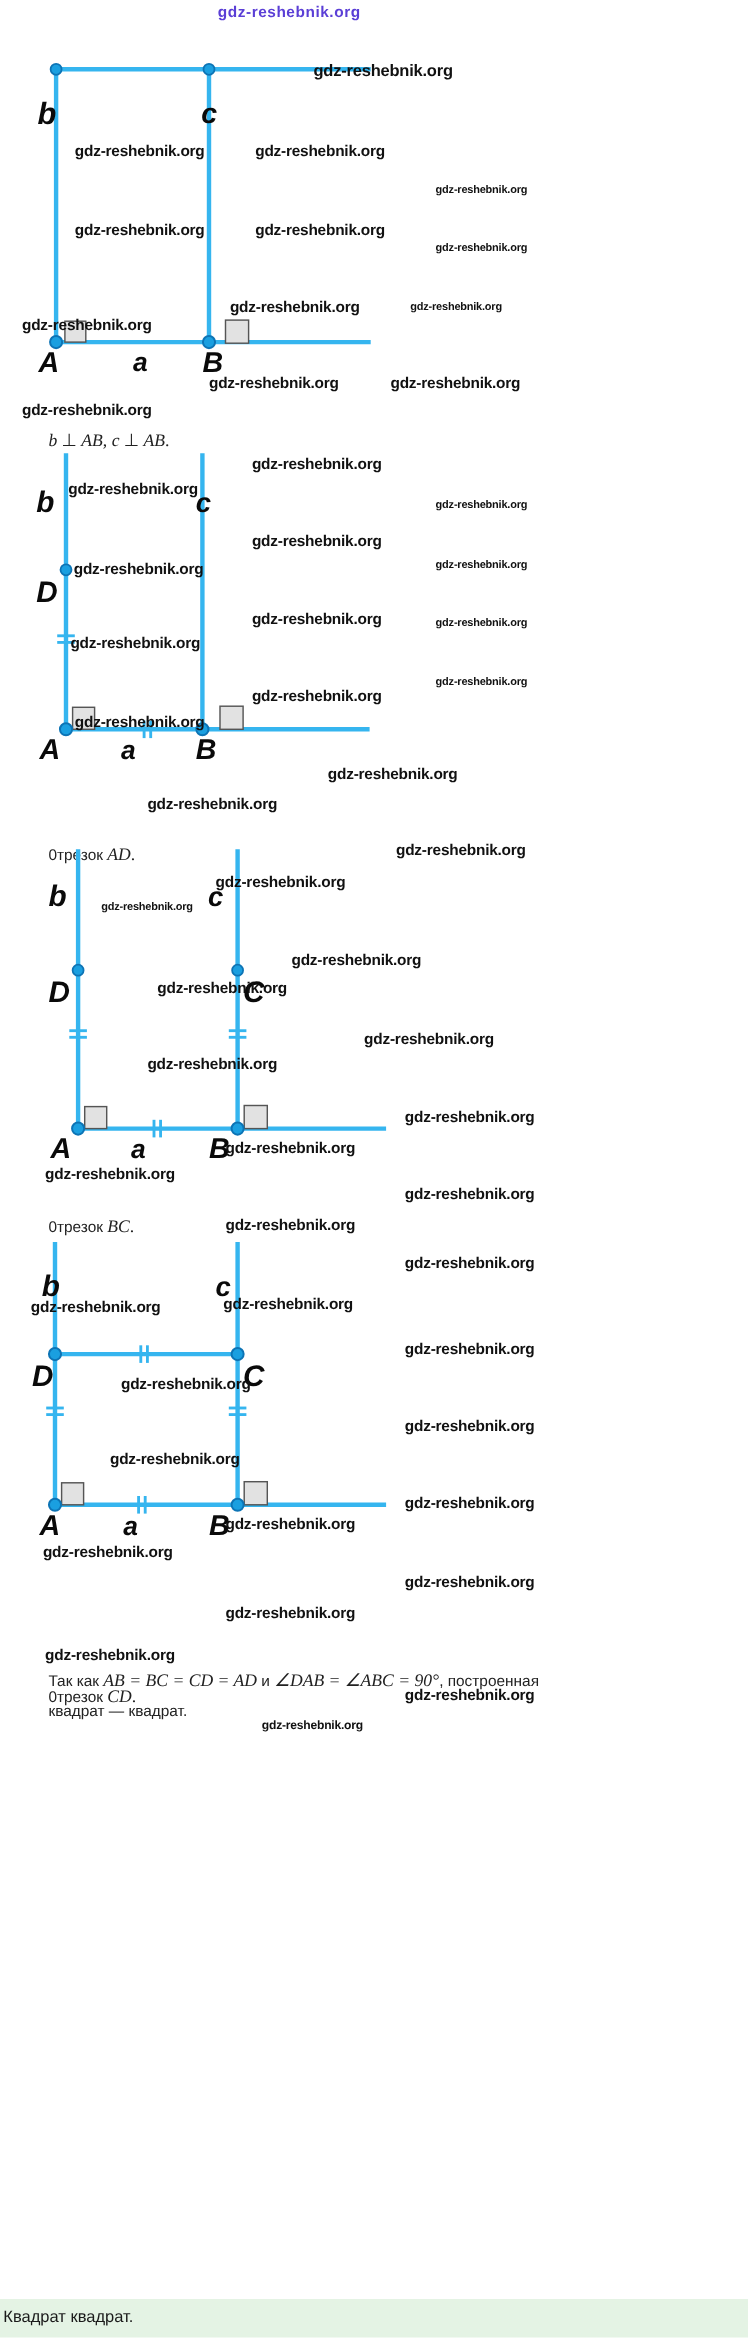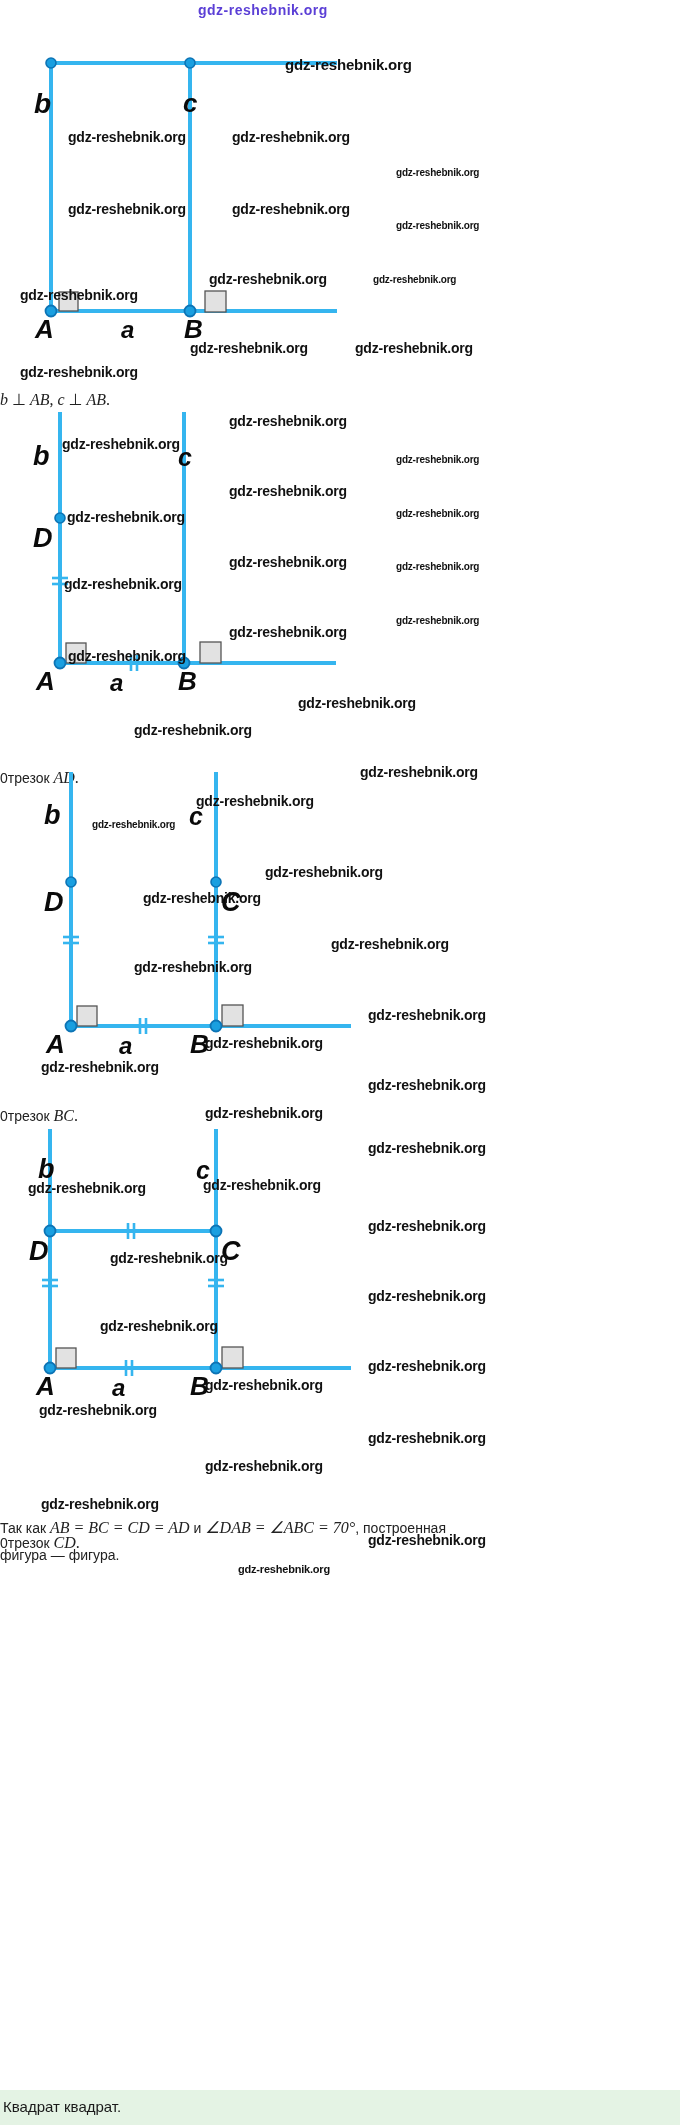--- a/index.html
+++ b/index.html
@@ -24,20 +24,21 @@
     color:#5b3fd6;
     letter-spacing:0.5px;
     white-space:nowrap;
   }
   .fig{position:absolute;left:0;top:0;width:680px;}
   svg{display:block;overflow:visible;}
   .mathline{
     position:absolute;white-space:nowrap;
     color:#222;
     font-size:15px;
+    padding-left:44px;
   }
   .mi{font-family:"Liberation Serif",serif;font-style:italic;font-size:16px;}
   .mn{font-family:"Liberation Serif",serif;font-size:16px;}
   .mo{font-family:"Liberation Serif",serif;font-size:16px;}
   .ru{font-family:"Liberation Sans",sans-serif;font-size:14px;}
   .final{
     position:absolute;left:0;top:2088px;width:680px;height:37px;
     background:#e4f3e4;
   }
   .final span{
@@ -255,24 +256,24 @@
 <div class="wm" data-name="watermark" style="left:39px;top:1402px;font-size:14px;">gdz-reshebnik.org</div>
 <div class="wm" data-name="watermark" style="left:368px;top:1430px;font-size:14px;">gdz-reshebnik.org</div>
 <div class="wm" data-name="watermark" style="left:205px;top:1458px;font-size:14px;">gdz-reshebnik.org</div>
 
 <div class="mathline" data-name="figure-4-caption" style="left:0px;top:1534px;">
   <span class="ru" data-name="caption-prefix">0трезок </span><span class="mi" data-name="caption-math">CD</span><span class="mn" data-name="caption-dot">.</span>
 </div>
 
 <div class="wm" data-name="watermark" style="left:41px;top:1496px;font-size:14px;">gdz-reshebnik.org</div>
 <div class="mathline" data-name="conclusion-line-1" style="left:0px;top:1518px;">
-  <span class="ru" data-name="conclusion-prefix">Так как </span><span class="mi" data-name="conclusion-math-a">AB = BC = CD = AD</span><span class="ru" data-name="conclusion-mid"> и </span><span class="mi" data-name="conclusion-math-b">∠DAB = ∠ABC = 70°</span><span class="ru" data-name="conclusion-suffix">, построенная</span>
+  <span class="ru" data-name="conclusion-prefix">Так как </span><span class="mi" data-name="conclusion-math-a">AB = BC = CD = AD</span><span class="ru" data-name="conclusion-mid"> и </span><span class="mi" data-name="conclusion-math-b">∠DAB = ∠ABC = 90°</span><span class="ru" data-name="conclusion-suffix">, построенная</span>
 </div>
 <div class="wm" data-name="watermark" style="left:368px;top:1532px;font-size:14px;">gdz-reshebnik.org</div>
-<div class="mathline ru" data-name="conclusion-line-2" style="left:0px;top:1547px;">фигура — фигура.</div>
+<div class="mathline ru" data-name="conclusion-line-2" style="left:0px;top:1547px;">квадрат — квадрат.</div>
 <div class="wm" data-name="watermark" style="left:238px;top:1563px;font-size:11px;">gdz-reshebnik.org</div>
 
 <div class="final" data-name="answer-banner" style="top: 2090px; height: 35px;">
   <span data-name="answer-text">Квадрат квадрат.</span>
 </div>
 
 <style>
 
 [data-name="figure-2-construction"] svg line:nth-of-type(1){}
 </style>

